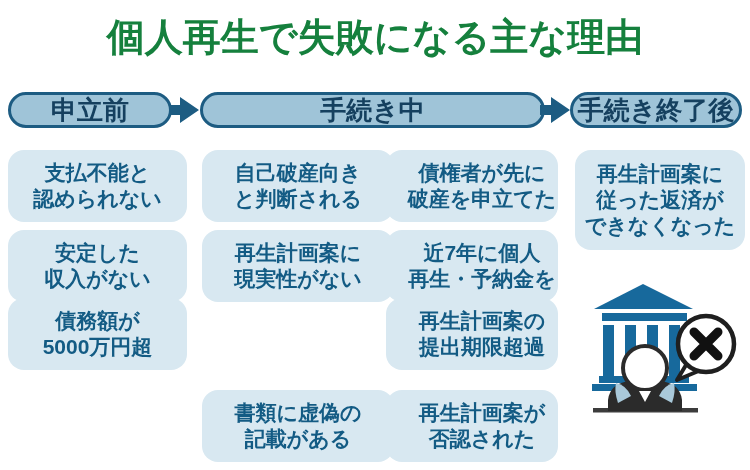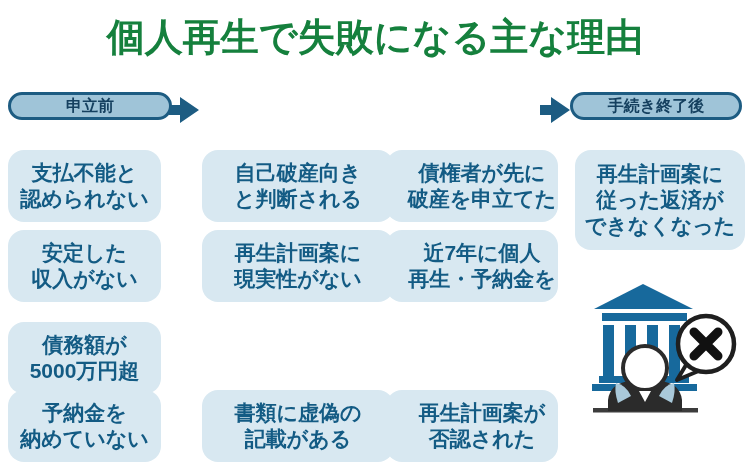--- a/index.html
+++ b/index.html
@@ -7,90 +7,93 @@
     position:relative; width:750px; height:470px; background:#ffffff;
     font-family:"Liberation Sans","DejaVu Sans",sans-serif; overflow:hidden;
   }
   .title {
     position:absolute; top:12px; left:0; width:100%;
     text-align:center; font-size:38px; font-weight:bold; color:#15803d;
     letter-spacing:0; white-space:nowrap;
   }
   
   .pill {
-    position:absolute; top:92px; height:28px; box-sizing:border-box;
+    position:absolute; top:92px; height:36px; box-sizing:border-box;
     background:#9fc4d8; border:3px solid #1d5c82; border-radius:20px;
     display:flex; align-items:center; justify-content:center;
-    font-size:16px; font-weight:bold; color:#15405f; white-space:nowrap;
+    font-size:26px; font-weight:bold; color:#15405f; white-space:nowrap;
   }
   .pill-1 { left:8px;   width:164px; }
   .pill-2 { left:200px; width:345px; }
   .pill-3 { left:570px; width:172px; }
   .stage-arrow { position:absolute; top:94px; width:32px; height:32px; }
   .arrow-1 { left:169px; }
   .arrow-2 { left:540px; }
   
   .box {
     position:absolute; background:#d8e8f1; border-radius:16px;
     color:#135b84; font-weight:bold; font-size:21px; line-height:26px;
     display:flex; align-items:center; justify-content:center;
     text-align:center; white-space:pre-line; box-sizing:border-box;
   }
-  .c1 { left:8px;   width:153px; }
+  .c1 { left:8px;   width:179px; }
   .c2 { left:202px; width:192px;text-align:center; }
   .c3 { left:386px; width:172px;padding-left:20px; }
   .c4 { left:575px; width:170px; }
   .r1 { top:150px; height:72px; }
   .r2 { top:230px; height:72px; }
-  .r3 { top:322px; height:72px; }
+  .r3 { top:298px; height:72px; }
   .r4 { top:390px; height:72px; }
   .tall { top:150px; height:100px; }
   
   .illustration { position:absolute; left:585px; top:280px; width:165px; height:137px; }
 </style>
 </head>
 <body>
 
 <div class="canvas">
 
   <div class="title">個人再生で失敗になる主な理由</div>
 
   <div class="pill pill-1">
     <span>申立前</span>
   </div>
   <svg class="stage-arrow arrow-1" viewBox="0 0 32 32">
     <polygon points="0,11 11,11 11,3 30,16 11,29 11,21 0,21" fill="#1d5c82"></polygon>
   </svg>
+  <div class="pill pill-2">
+    <span>手続き中</span>
+  </div>
   <svg class="stage-arrow arrow-2" viewBox="0 0 32 32">
     <polygon points="0,11 11,11 11,3 30,16 11,29 11,21 0,21" fill="#1d5c82"></polygon>
   </svg>
   <div class="pill pill-3">
     <span>手続き終了後</span>
   </div>
 
   <div class="box c1 r1">支払不能と
 認められない</div>
   <div class="box c1 r2">安定した
 収入がない</div>
   <div class="box c1 r3">債務額が
 5000万円超</div>
-  <div class="box c1 r4">予納金を
-納めていない</div>
 
   <div class="box c2 r1">自己破産向き
 と判断される</div>
   <div class="box c2 r2">再生計画案に
 現実性がない</div>
   <div class="box c2 r4">書類に虚偽の
 記載がある</div>
 
   <div class="box c3 r1">債権者が先に
 破産を申立てた</div>
   <div class="box c3 r2">近7年に個人
 再生・予納金を</div>
+  <div class="box c3 r3">再生計画案の
+提出期限超過</div>
   <div class="box c3 r4">再生計画案が
 否認された</div>
 
   <div class="box c4 tall">再生計画案に
 従った返済が
 できなくなった</div>
 
   <svg class="illustration" viewBox="0 0 165 137">
     <g fill="#17699c">
       <polygon points="58,4 9,29 108,29"></polygon>

